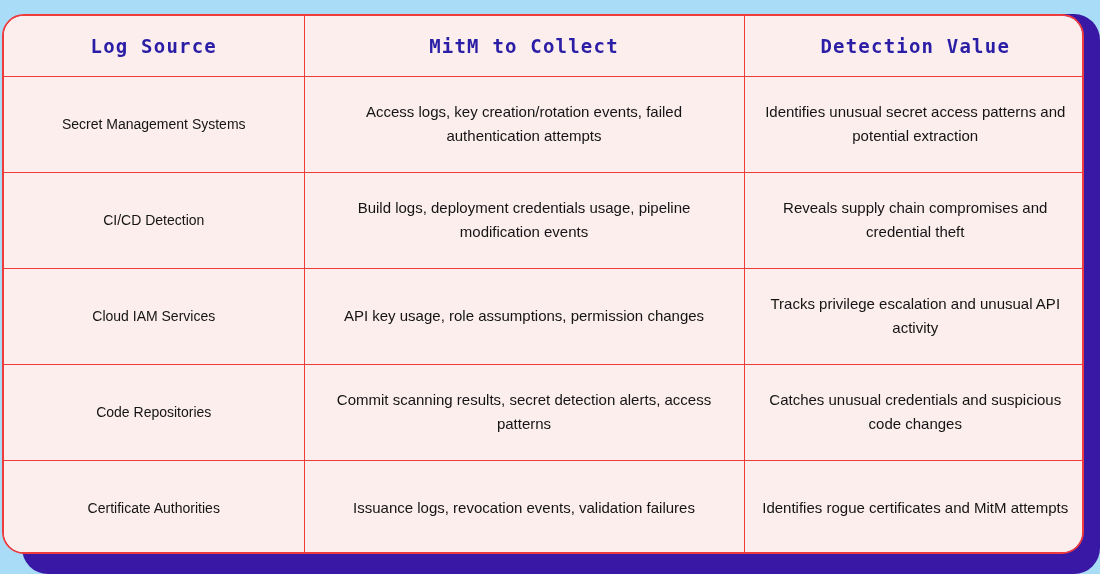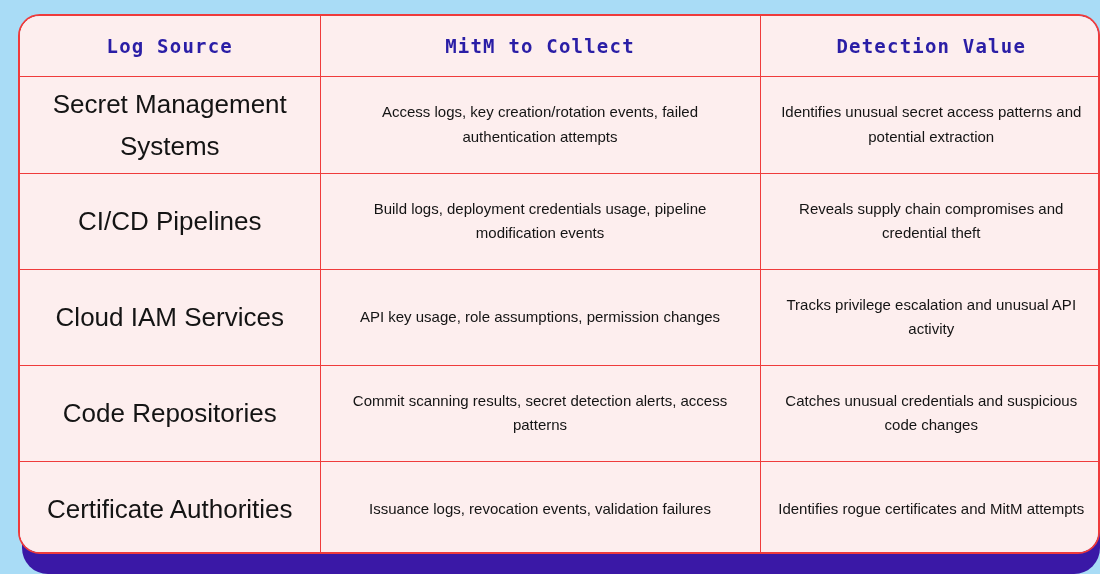--- a/index.html
+++ b/index.html
@@ -28,21 +28,21 @@
     left: 22px;
     top: 14px;
     width: 1078px;
     height: 560px;
     background: #3a18a6;
     border-radius: 26px;
   }
 
   #table-card {
     position: absolute;
-    left: 18px;
+    left: 2px;
     top: 14px;
     width: 1082px;
     height: 540px;
     border: 2px solid #ef3b3b;
     border-radius: 22px;
     background: #fdeeee;
     box-sizing: border-box;
     overflow: hidden;
   }
 
@@ -87,21 +87,21 @@
   table.grid tbody td {
     height: 96px;
     font-family: "Liberation Sans", sans-serif;
     font-size: 15px;
     line-height: 1.62;
     color: #141414;
     font-weight: 400;
   }
 
   table.grid tbody td.col-source {
-    font-size: 26px;
+    font-size: 14px;
     margin-left: 35px;
   }
 </style>
 </head>
 <body>
 
 <div id="page">
 
   <div id="table-shadow"></div>
 
@@ -119,21 +119,21 @@
           <th>Detection Value</th>
         </tr>
       </thead>
       <tbody>
         <tr>
           <td class="col-source">Secret Management Systems</td>
           <td>Access logs, key creation/rotation events, failed authentication attempts</td>
           <td>Identifies unusual secret access patterns and potential extraction</td>
         </tr>
         <tr>
-          <td class="col-source">CI/CD Pipelines</td>
+          <td class="col-source">CI/CD Detection</td>
           <td>Build logs, deployment credentials usage, pipeline modification events</td>
           <td>Reveals supply chain compromises and credential theft</td>
         </tr>
         <tr>
           <td class="col-source">Cloud IAM Services</td>
           <td>API key usage, role assumptions, permission changes</td>
           <td>Tracks privilege escalation and unusual API activity</td>
         </tr>
         <tr>
           <td class="col-source">Code Repositories</td>

